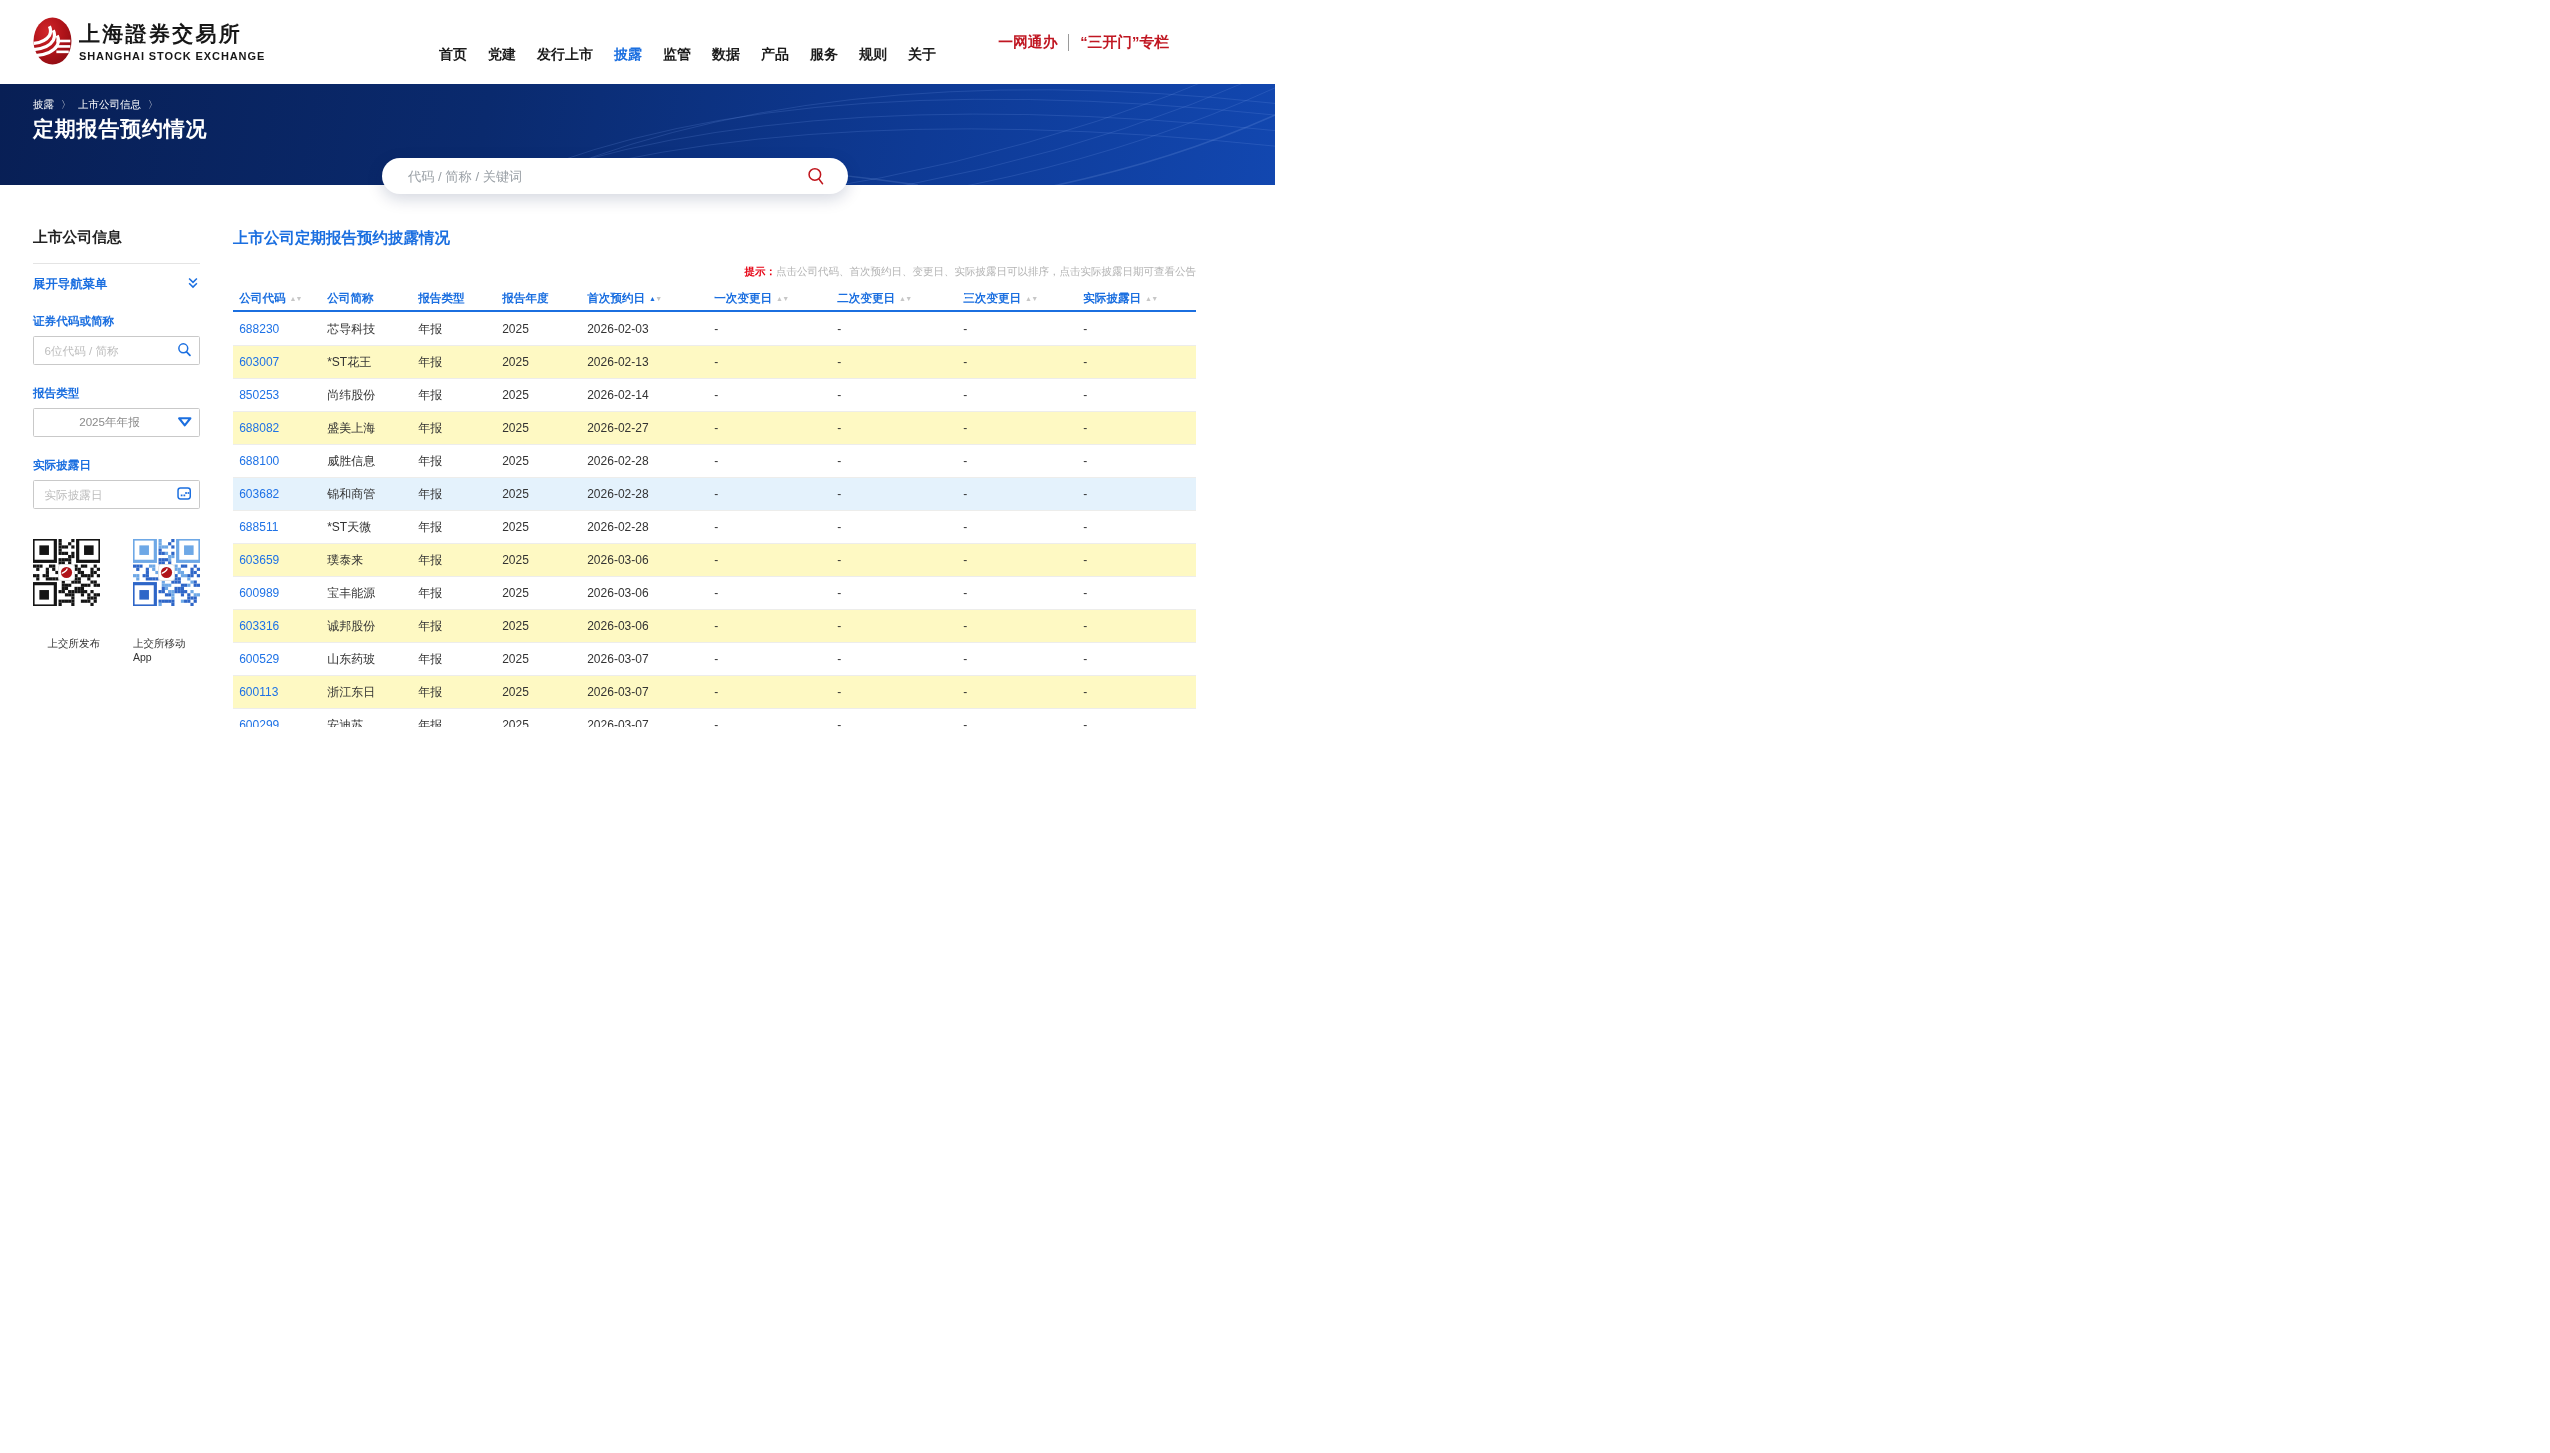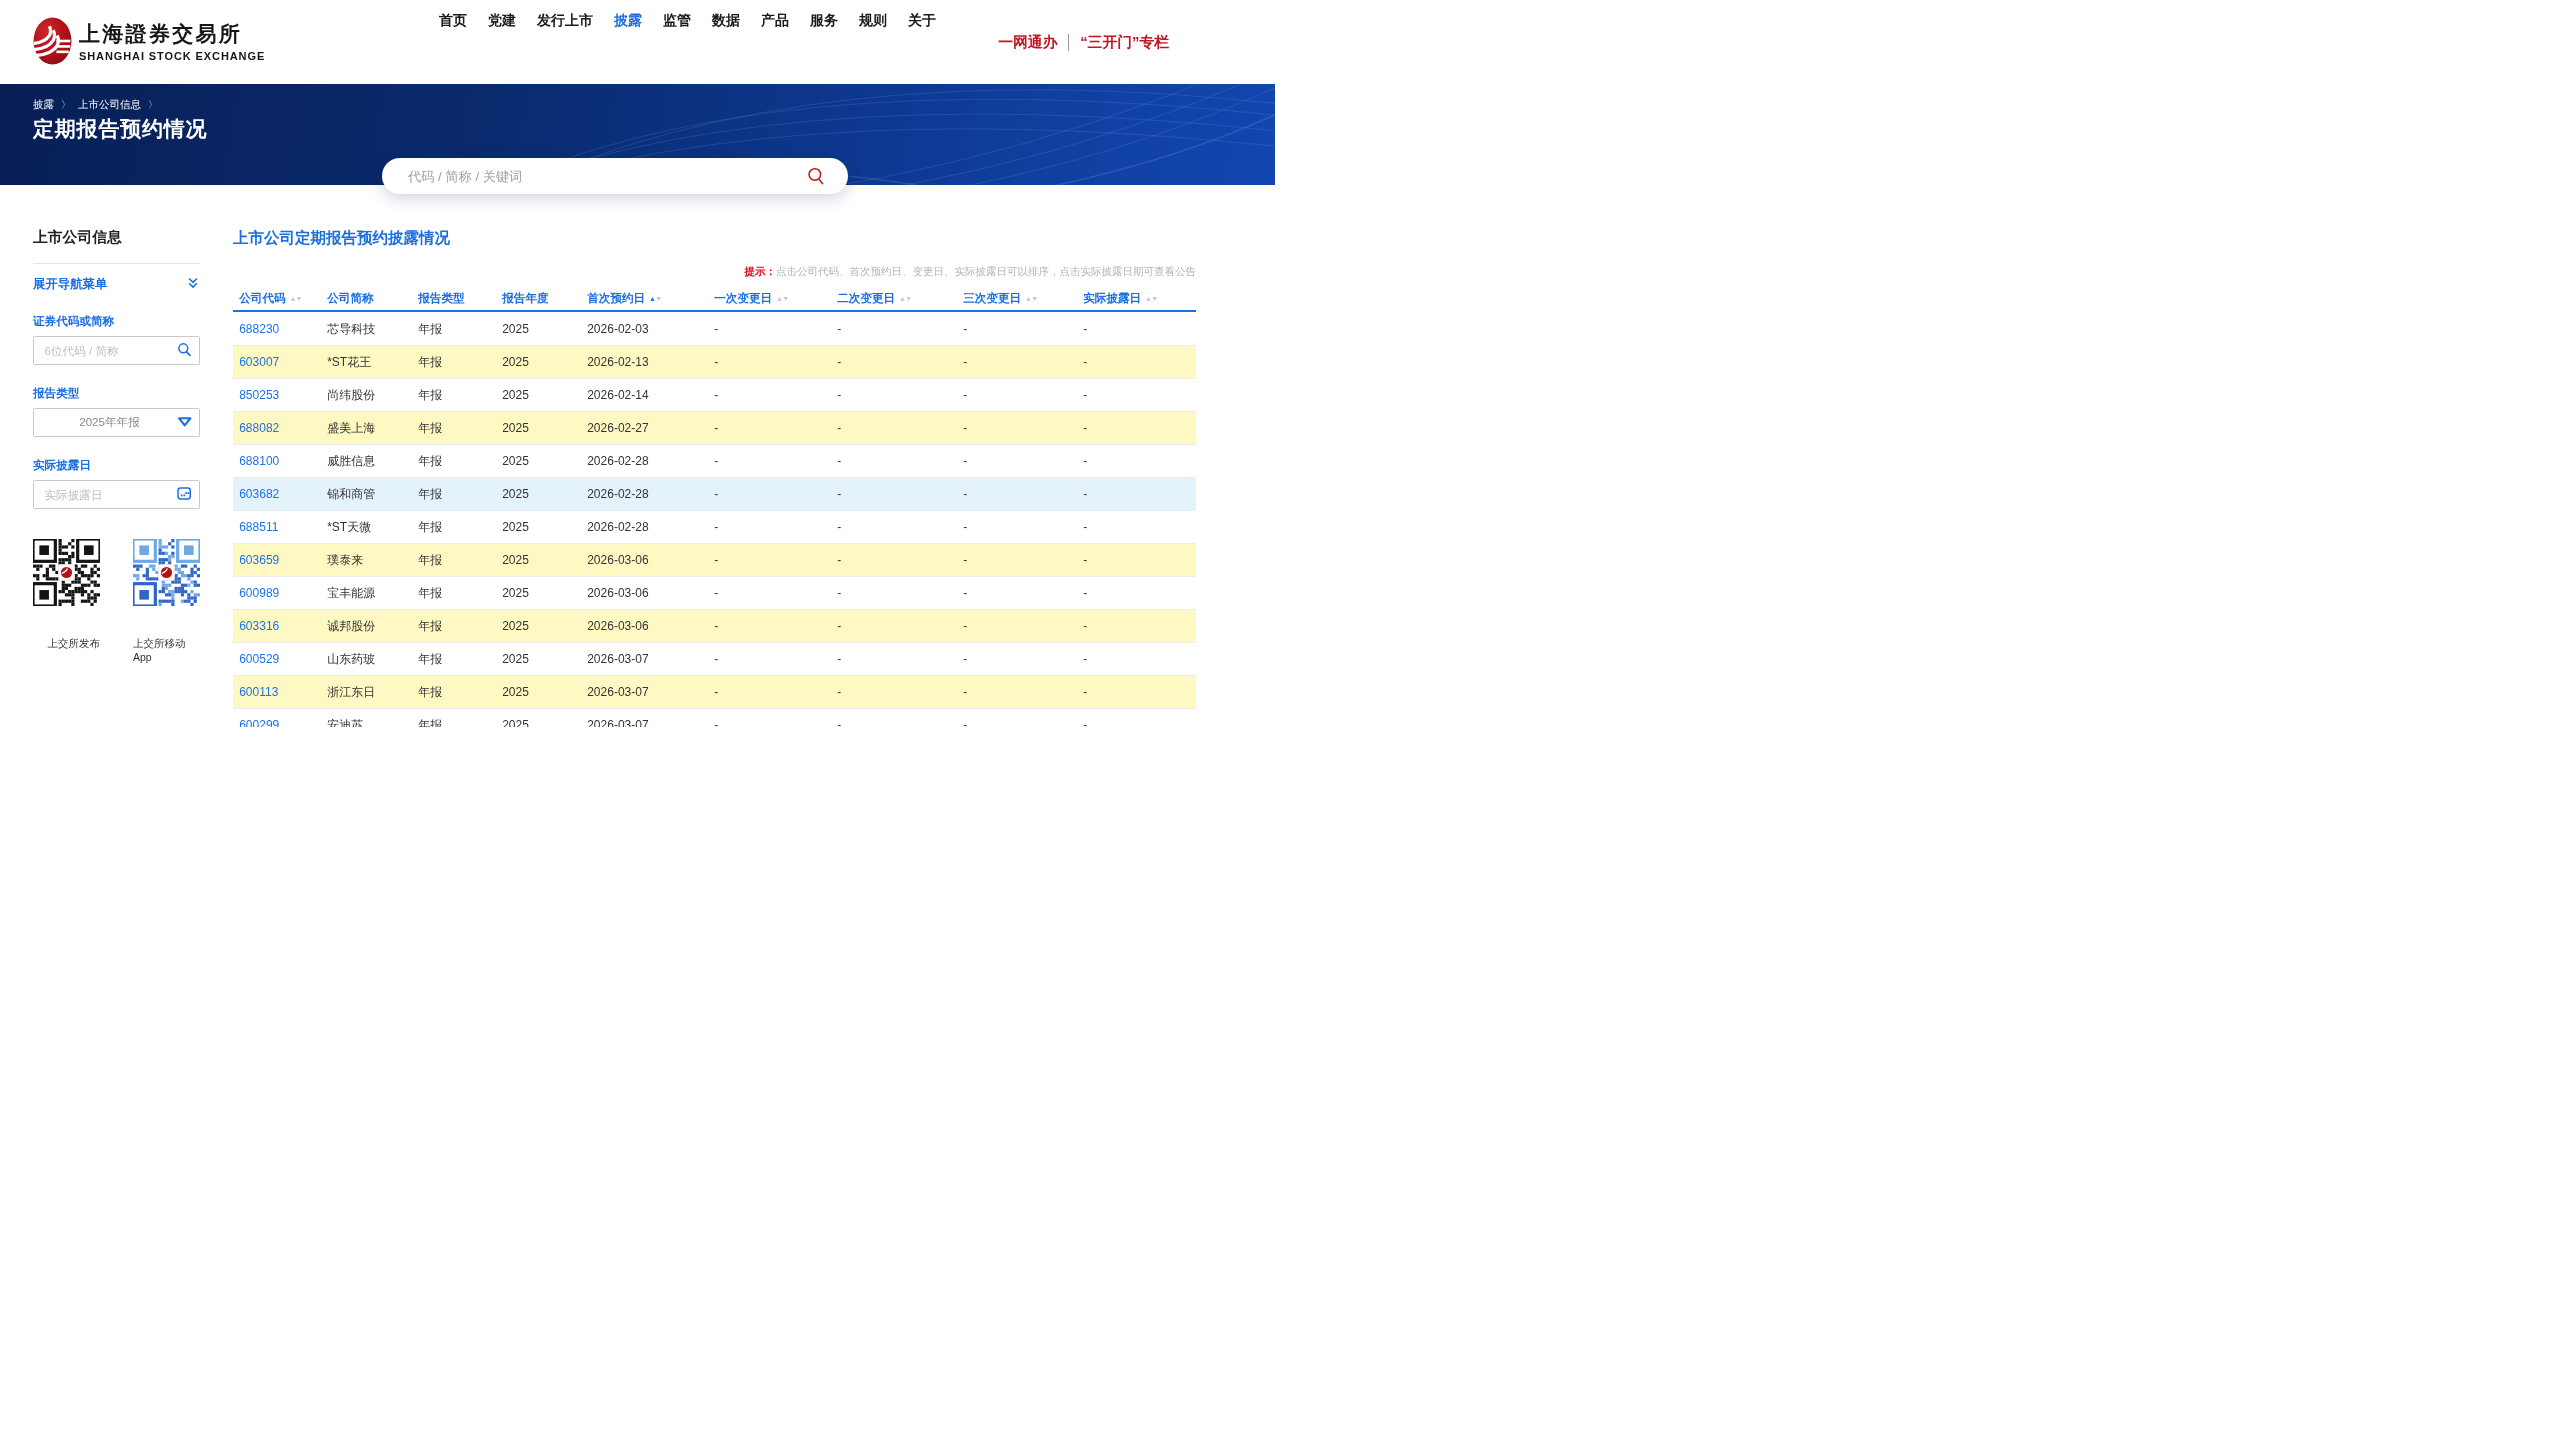--- a/index.html
+++ b/index.html
@@ -6,21 +6,21 @@
   #page{position:relative;width:1275px;height:727px;overflow:hidden;background:#fff;
         font-family:"Liberation Sans","DejaVu Sans",sans-serif;color:#333;}
 
   
   .topbar{position:absolute;left:0;top:0;width:1275px;height:84px;background:#fff;}
   .logo{position:absolute;left:33px;top:17px;display:flex;align-items:center;}
   .logo-mark{width:39px;height:48px;}
   .logo-text{margin-left:7px;}
   .logo-cn{font-size:21px;font-weight:bold;color:#171717;letter-spacing:2.3px;font-family:Liberation Sans, sans-serif;}
   .logo-en{font-size:11px;font-weight:bold;color:#171717;letter-spacing:0.9px;margin-top:1.6px;}
-  .nav{position:absolute;left:439px;top:12px;height:102px;display:flex;gap:21px;}
+  .nav{position:absolute;left:439px;top:4px;height:102px;display:flex;align-items:center;gap:21px;}
   .nav-item{font-size:14px;color:#1b1b1b;font-weight:600;cursor:pointer;white-space:nowrap;}
   .nav-item.active{color:#1b6fe0;}
   .quick{position:absolute;right:106px;top:0;height:84px;display:flex;align-items:center;gap:11px;}
   .quick .qlink{font-size:14.8px;font-weight:bold;color:#c01722;cursor:pointer;white-space:nowrap;}
   .quick .qsep{width:0.8px;height:17px;background:#9a9a9a;}
 
   
   .banner{position:absolute;left:0;top:84px;width:1275px;height:101px;
           background:linear-gradient(100deg,#081f55 0%,#0a2a6e 38%,#0e3a95 72%,#1247b0 100%);}
   .banner svg.waves{position:absolute;right:0;top:0;height:101px;width:854px;}

